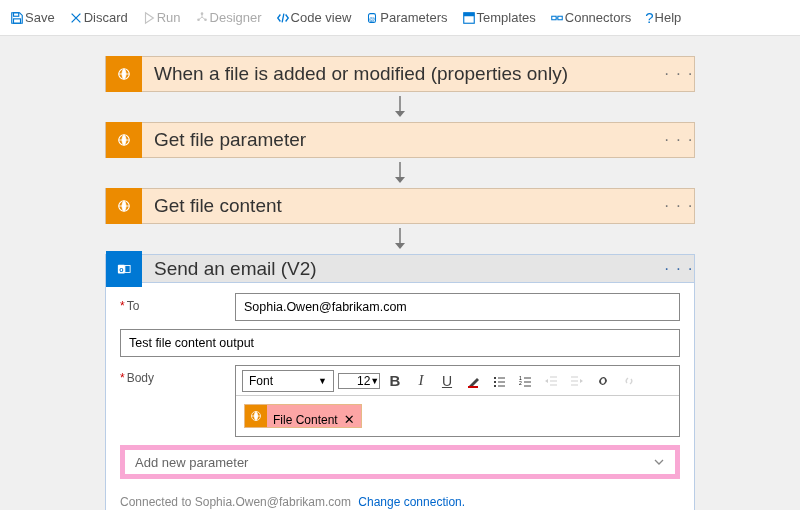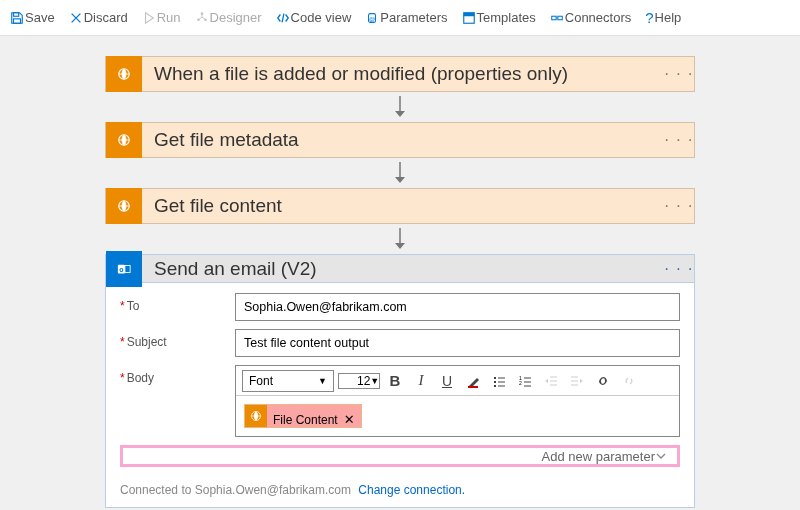--- a/index.html
+++ b/index.html
@@ -34,21 +34,21 @@
   .tri { font-size:9px; }
   .rte-btn { width:22px; height:22px; display:flex; align-items:center; justify-content:center; cursor:pointer; color:#444;}
   .rte-btn.b { font-weight:bold; font-size:15px;}
   .rte-btn.i { font-style:italic; font-family:serif; font-size:15px;}
   .rte-btn.u { text-decoration:underline; font-size:14px;}
   .rte-body { padding: 8px; min-height: 36px; }
   .token { display: inline-flex; align-items: flex-end; background: #fca5a5; border: 1px solid #e6b986; height: 24px; font-size: 12px; }
   .token-icon { width:22px; height:22px; background:#ec8b00; display:flex; align-items:center; justify-content:center; margin-right:6px;}
   .token-icon svg{fill:#fff;}
   .token-x { margin: 0 6px 0 6px; cursor:pointer; font-size:13px;}
-  .add-param { margin-top:4px; height: 22px; border: 3px solid #f9a8d4; display:flex; align-items:center; justify-content:flex-end; padding:0 10px; font-size:13px; color:#666; cursor:pointer;}
+  .add-param { margin-top:4px; height: 34px; border: 5px solid #f9a8d4; display:flex; align-items:center; justify-content:space-between; padding:0 10px; font-size:13px; color:#666; cursor:pointer;}
   .conn { font-size: 12px; color: #888; padding: 8px 14px 10px 14px; }
   .conn a { color: #0066cc; text-decoration: none; cursor:pointer; margin-left:4px;}
   svg.ic{width:14px;height:14px;}
 </style>
 </head>
 <body>
 
 <div class="toolbar">
   <div class="toolbar-item">
     <svg viewBox="0 0 16 16">
@@ -133,21 +133,21 @@
       </svg>
     </div>
 
   <div class="step">
     <div class="step-icon">
         <svg class="ic" viewBox="0 0 16 16">
           <circle cx="8" cy="8" r="6" fill="none" stroke="#fff" stroke-width="1.3"></circle>
           <path stroke="#fff" d="M2 8h12M8 2c3 3 3 9 0 12M8 2c-3 3-3 9 0 12"></path>
         </svg>
       </div>
-    <div class="step-title">Get file metadata</div>
+    <div class="step-title">Get file parameter</div>
     <div class="step-more">· · ·</div>
   </div>
 
   <div class="arrow">
       <svg width="16" height="22">
         <path stroke="#777" stroke-width="1.5" fill="none" d="M8 0v17"></path>
         <path fill="#777" d="M3 15l5 6 5-6z"></path>
       </svg>
     </div>
 
@@ -182,21 +182,20 @@
       <div class="step-more" style="color:#3a6aa8">· · ·</div>
     </div>
     <div class="email-body">
 
       <div class="field-row">
         <div class="field-label"><span class="req">*</span><span>To</span></div>
         <div class="field-control"><input class="text-input" value="Sophia.Owen@fabrikam.com" style=""></div>
       </div>
 
       <div class="field-row">
-        <div class="field-label"><span class="req">*</span><span>Subject</span></div>
         <div class="field-control"><input class="text-input" value="Test file content output" style=""></div>
       </div>
 
       <div class="field-row">
         <div class="field-label"><span class="req">*</span><span>Body</span></div>
         <div class="field-control">
           <div class="rte">
             <div class="rte-toolbar">
               <div class="rte-font">
                   <span>Font</span>

